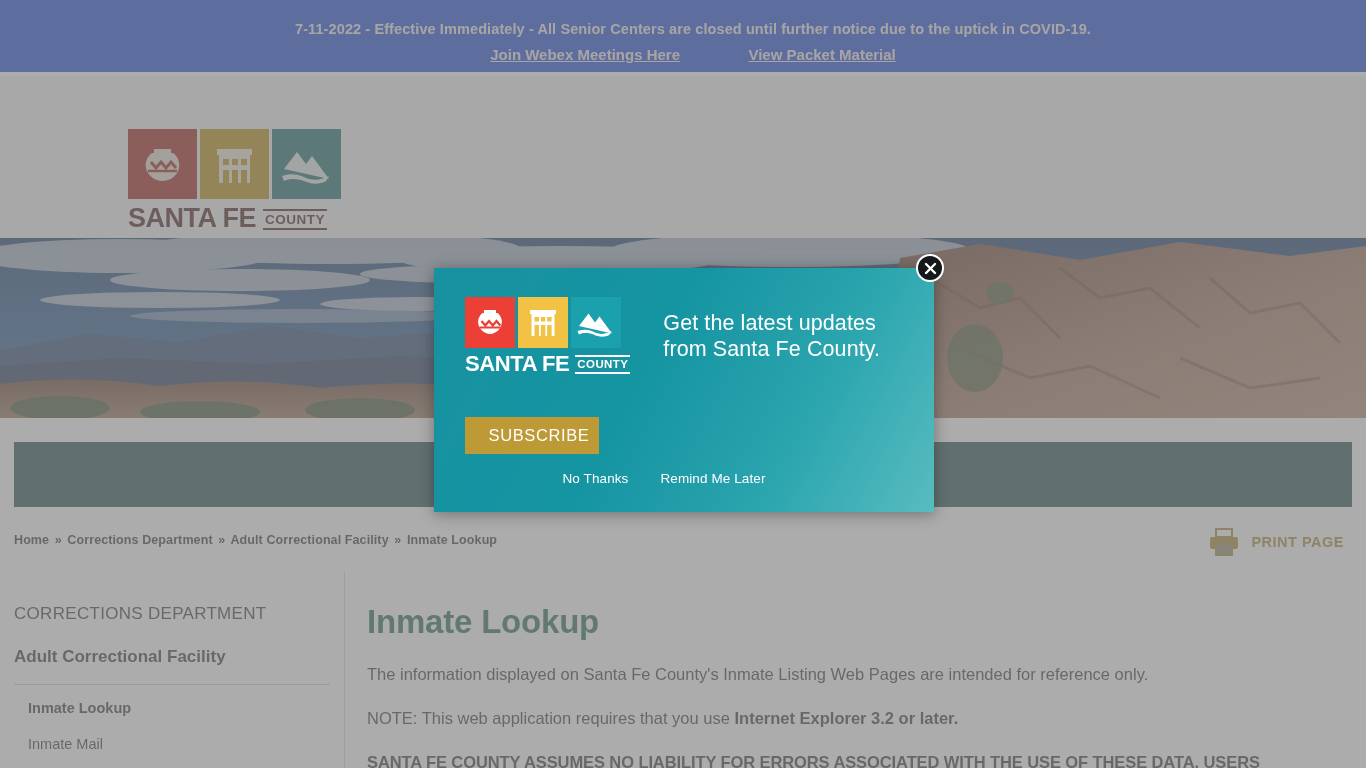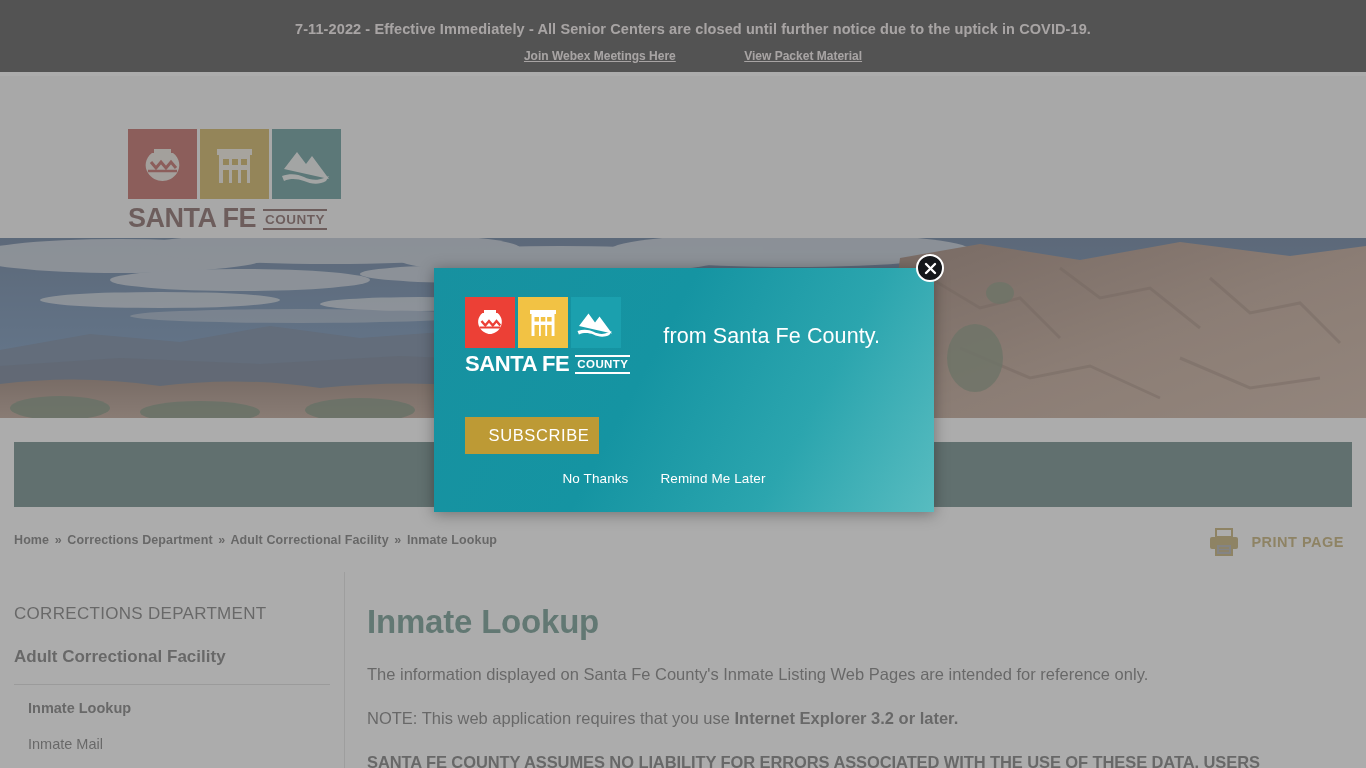--- a/index.html
+++ b/index.html
@@ -11,32 +11,32 @@
   }
 
   #page { position: relative; width: 1366px; height: 768px; }
 
   
   #site { position: absolute; inset: 0; }
 
   
   .alert-bar {
     position: absolute; left: 0; top: 0; width: 1366px; height: 72px;
-    background: #000000;
+    background: #1d4ed8;
     text-align: center;
     padding-top: 20px;
     padding-left: 20px;
   }
   .alert-text {
     color: #f3e9e8; font-size: 14.5px; font-weight: bold; line-height: 19px;
     letter-spacing: .1px;
   }
   .alert-links { margin-top: 7px; }
   .alert-links a {
-    color: #f3e9e8; font-size: 12px; font-weight: bold;
+    color: #f3e9e8; font-size: 15px; font-weight: bold;
     text-decoration: underline; margin: 12px 32px;
   }
 
   
   .header {
     position: absolute; left: 0; top: 76px; width: 1366px; height: 162px;
     background: #f2f2f2;
   }
   .logo { position: absolute; left: 128px; top: 53px; width: 214px; }
   .logo-tiles { display: flex; gap: 3px; }
@@ -439,20 +439,21 @@
               </g>
             </svg>
           </div>
         </div>
         <div class="m-logo-word">
           <span class="m-santafe">SANTA FE</span>
           <span class="m-county">COUNTY</span>
         </div>
       </div>
       <div class="modal-head">
+        <div>Get the latest updates</div>
         <div>from Santa Fe County.</div>
       </div>
     </div>
 
     <div class="modal-form">
       <button class="subscribe-btn">SUBSCRIBE</button>
     </div>
 
     <div class="modal-actions">
       <a href="#">No Thanks</a>

